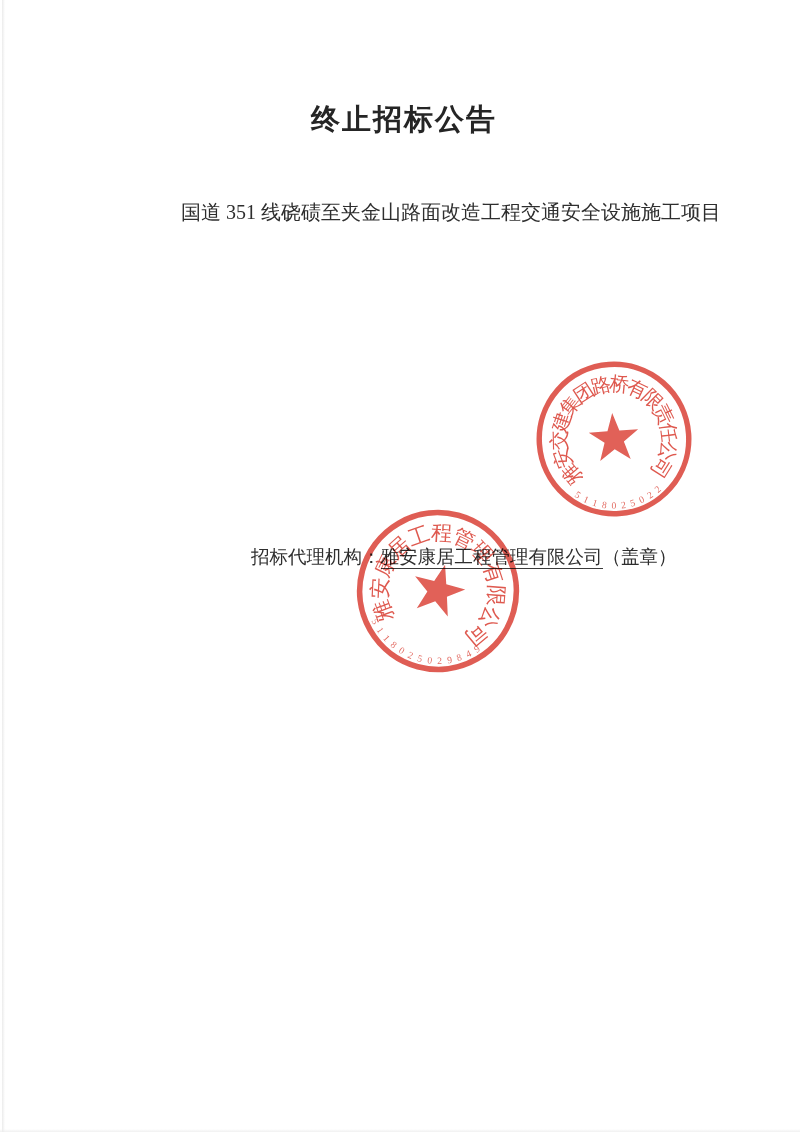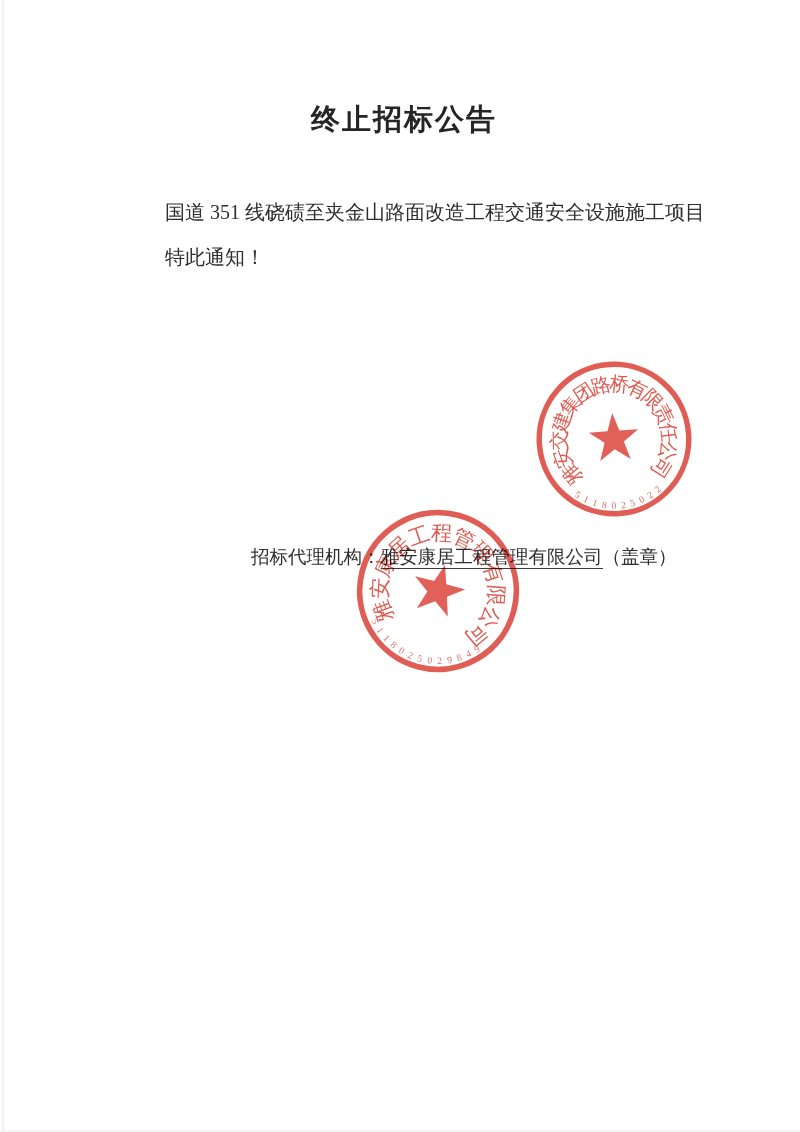--- a/index.html
+++ b/index.html
@@ -23,21 +23,21 @@
     position:absolute;top:100px;left:0;width:100%;margin:0;
     text-align:center;font-size:29px;font-weight:bold;
     letter-spacing:2px;color:#252525;
     transform:translateX(4px);
   }
   .doc-body{
     position:absolute;left:123px;top:190px;width:580px;
     font-size:20px;line-height:45px;color:#2e2e2e;
     text-align:justify;
   }
-  .doc-body .line{white-space:nowrap;}
+  .doc-body .line{white-space:nowrap;margin-left:16px;}
   .doc-body .indent{padding-left:42px;}
   .sig-row{
     position:absolute;font-size:18.5px;line-height:26px;
     white-space:nowrap;color:#2e2e2e;
   }
   .sig-row.sig-1{left:273px;top:481px;}
   .sig-row.sig-2{left:251px;top:544px;text-align:center;}
   .company{
     border-bottom:1.5px solid #3a3a3a;padding-bottom:1px;
   }
@@ -55,21 +55,20 @@
 <body>
 
 <div class="page">
   <div class="scan-edge-left"></div>
   <div class="scan-edge-bottom"></div>
 
   <h1 class="doc-title">终止招标公告</h1>
 
   <div class="doc-body">
     <div class="line indent">国道 351 线硗碛至夹金山路面改造工程交通安全设施施工项目</div>
-    <div class="line indent">特此通知！</div>
   </div>
 
 
   <div class="sig-row sig-2">
     <span>招标代理机构：</span><span class="company">雅安康居工程管理有限公司</span><span>（盖章）</span>
   </div>
 
   <svg class="stamp stamp-1" id="stamp-0" viewBox="-100 -100 200 200">
       <circle cx="0" cy="0" r="89" fill="none" stroke="#d8382c" stroke-width="6.5" opacity="0.88"></circle>
       <path d="M0,-31 L7.11,-9.79 L29.48,-9.58 L11.51,3.74 L18.22,25.08 L0,12.1 L-18.22,25.08 L-11.51,3.74 L-29.48,-9.58 L-7.11,-9.79 Z" fill="#d8382c" opacity="0.86"></path>

